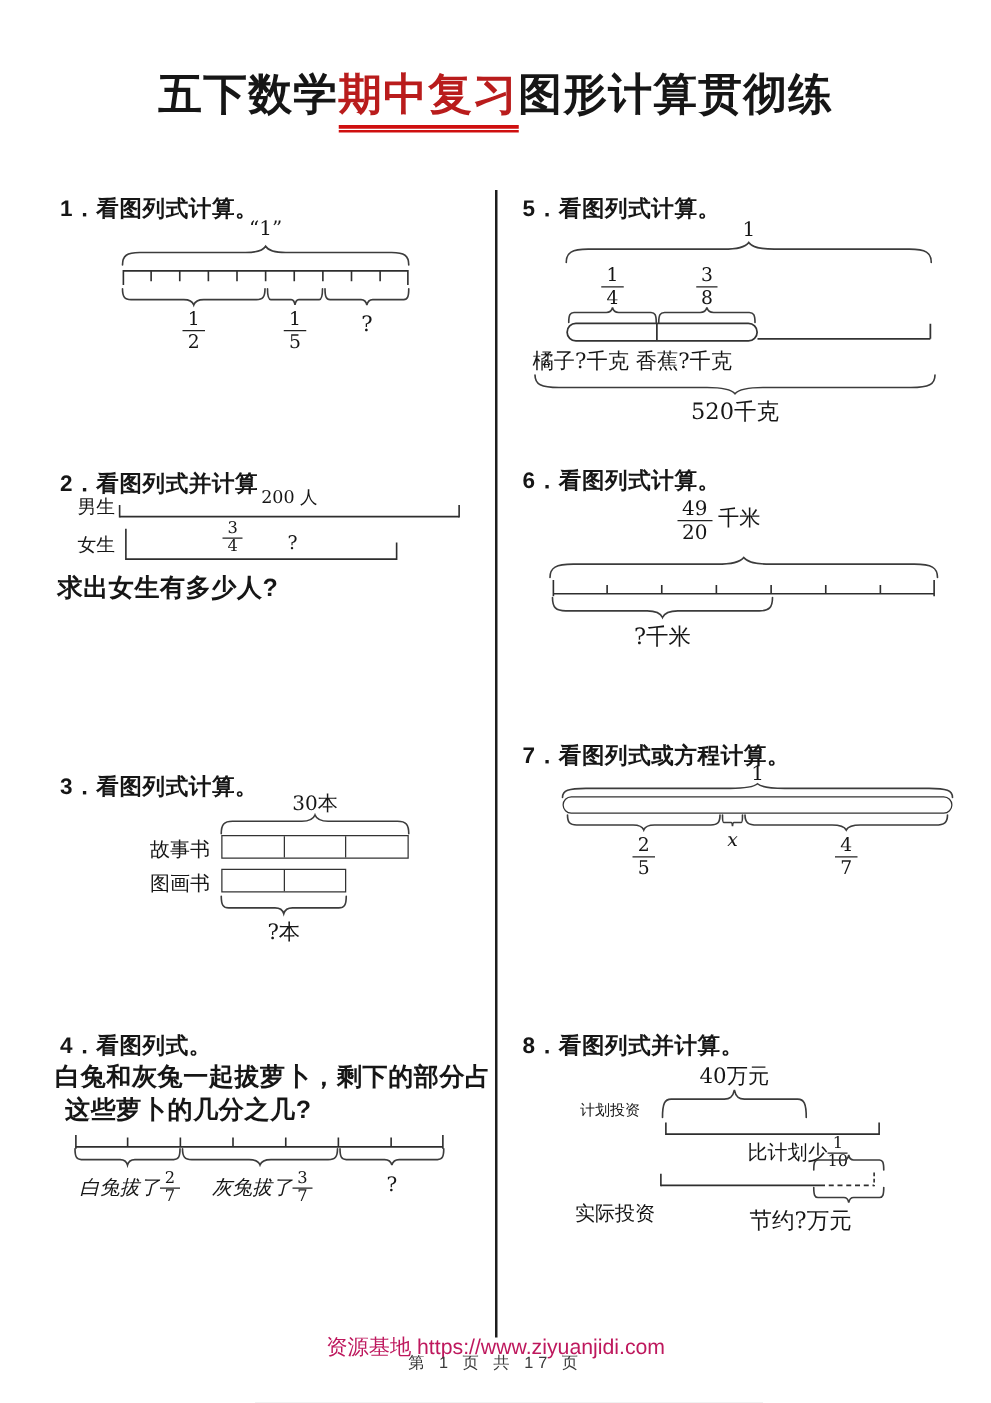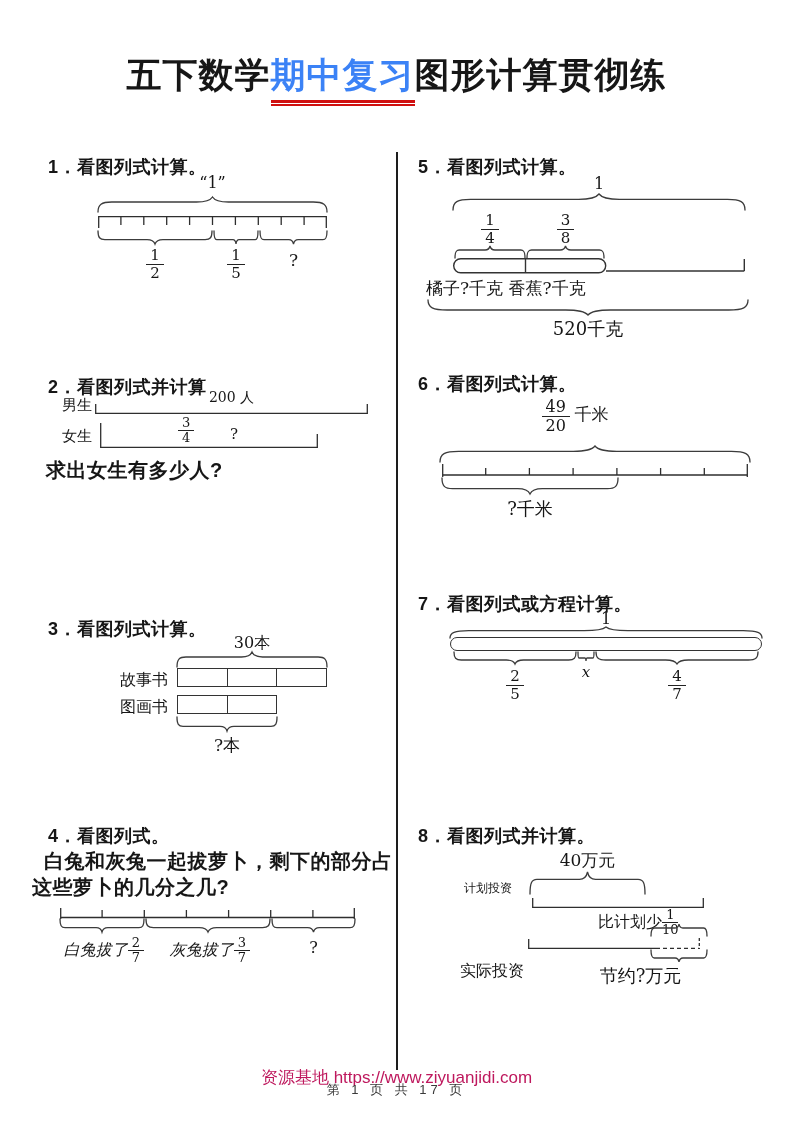--- a/index.html
+++ b/index.html
@@ -5,21 +5,21 @@
   html,body{margin:0;padding:0;background:#e8e8e8;}
   #page{position:relative;width:793px;height:1122px;background:#ffffff;margin:0 auto;
         font-family:"Liberation Sans",sans-serif;color:#161616;overflow:hidden;}
   .abs{position:absolute;}
   .ctr{text-align:center;}
   .hdr{font-weight:bold;font-size:18px;letter-spacing:.5px;white-space:nowrap;}
   .serif{font-family:"DejaVu Serif","Liberation Serif",serif;}
   .kai{font-family:"DejaVu Serif","Liberation Serif",serif;font-style:italic;}
   
   .title{width:100%;top:52px;font-size:35px;font-weight:bold;letter-spacing:1px;}
-  .title-red{color:#3b82f6;display:inline-block;position:relative;border-bottom:3px solid #cf0f0f;padding-bottom:1px;}
+  .title-red{color:#b91c1c;display:inline-block;position:relative;border-bottom:3px solid #cf0f0f;padding-bottom:1px;}
   .title-red::after{content:"";position:absolute;left:0;right:0;bottom:-6px;border-bottom:2px solid #cf0f0f;}
   .subtitle{width:100%;top:112px;font-size:25px;letter-spacing:1px;}
   
   .frac{display:inline-flex;flex-direction:column;align-items:center;vertical-align:middle;
         line-height:1.1;font-family:"DejaVu Serif","Liberation Serif",serif;font-size:15px;}
   .frac .num{border-bottom:1.4px solid #222;padding:0 4px;}
   .frac.small{font-size:13px;}
   .frac.big{font-size:16px;}
   
   .bar{display:flex;border:1.4px solid #333;box-sizing:border-box;background:#fff;}
@@ -130,21 +130,21 @@
       <span></span>
       <span></span>
     </div>
   <svg class="abs" style="left:177px;top:717px;" width="100" height="14" viewBox="0 0 100 12" preserveAspectRatio="none">
     <path d="M0,0 C0,6 1.5,8 6,8 L43,8 C47,8 49,9 50,12 C51,9 53,8 57,8 L94,8 C98.5,8 100,6 100,0" fill="none" stroke="#3c3c3c" stroke-width="1.3" vector-effect="non-scaling-stroke" stroke-linecap="round"></path>
   </svg>
   <div class="abs ctr serif" style="left:177px;top:734px;width:100px;font-size:17px;">?本</div>
 
   <div class="abs hdr" style="left:48px;top:824px;">4．看图列式。</div>
   <div class="abs q4text" style="left:44px;top:848px;">白兔和灰兔一起拔萝卜，剩下的部分占</div>
-  <div class="abs q4text" style="left:32px;top:874px;text-align:center;">这些萝卜的几分之几?</div>
+  <div class="abs q4text" style="left:52px;top:874px;text-align:center;">这些萝卜的几分之几?</div>
   <svg class="abs" style="left:60px;top:905px;" width="295" height="14">
     <g stroke="#2e2e2e" stroke-width="1.3">
       <line x1="0.7" y1="12.5" x2="294.3" y2="12.5"></line>
       <line x1="0.7" y1="3" x2="0.7" y2="14"></line>
         <line x1="294.3" y1="3" x2="294.3" y2="14"></line>
       <line x1="42.1" y1="5" x2="42.1" y2="12.5"></line>
         <line x1="84.3" y1="5" x2="84.3" y2="12.5"></line>
       <line x1="126.4" y1="5" x2="126.4" y2="12.5"></line>
         <line x1="168.6" y1="5" x2="168.6" y2="12.5"></line>
       <line x1="210.7" y1="5" x2="210.7" y2="12.5"></line>

